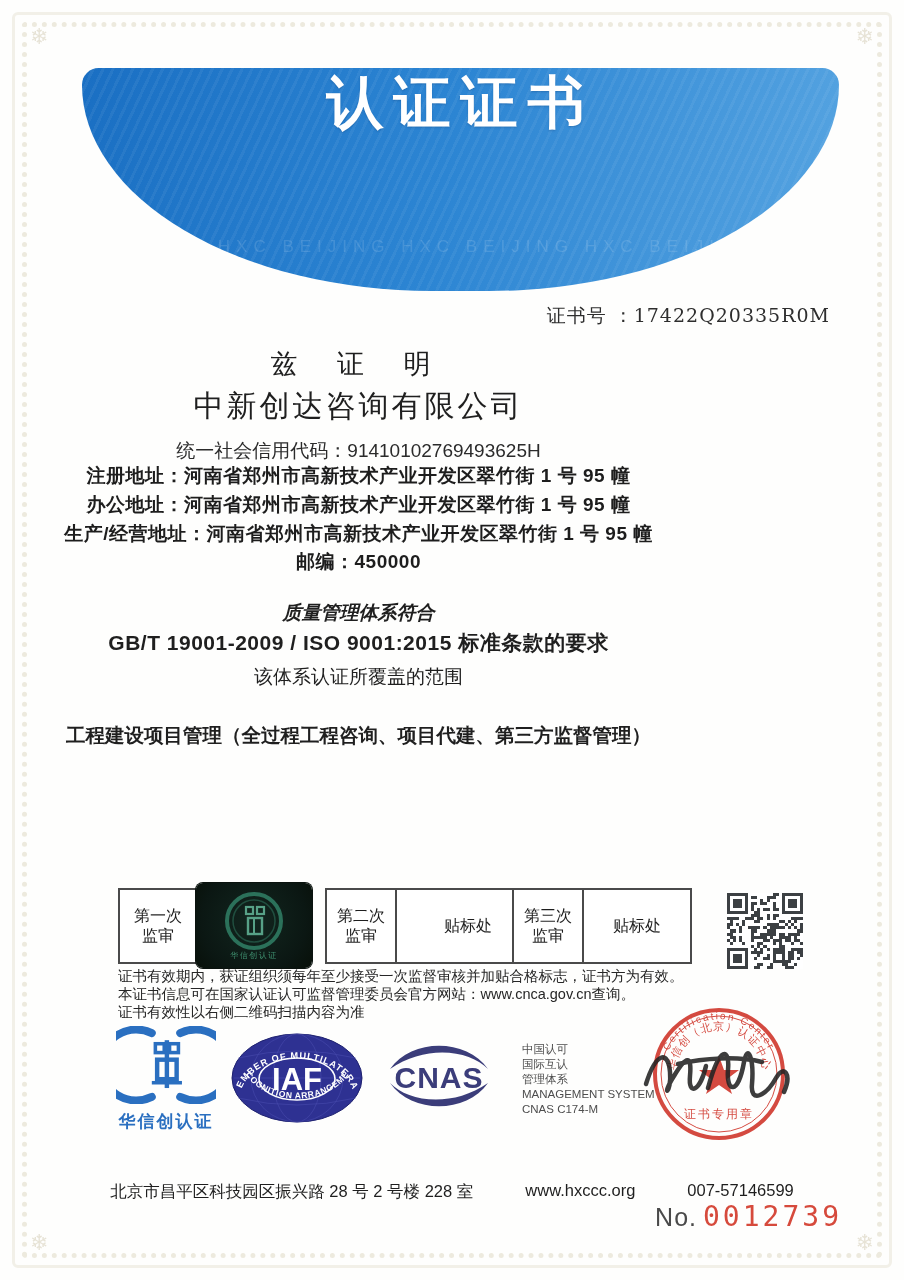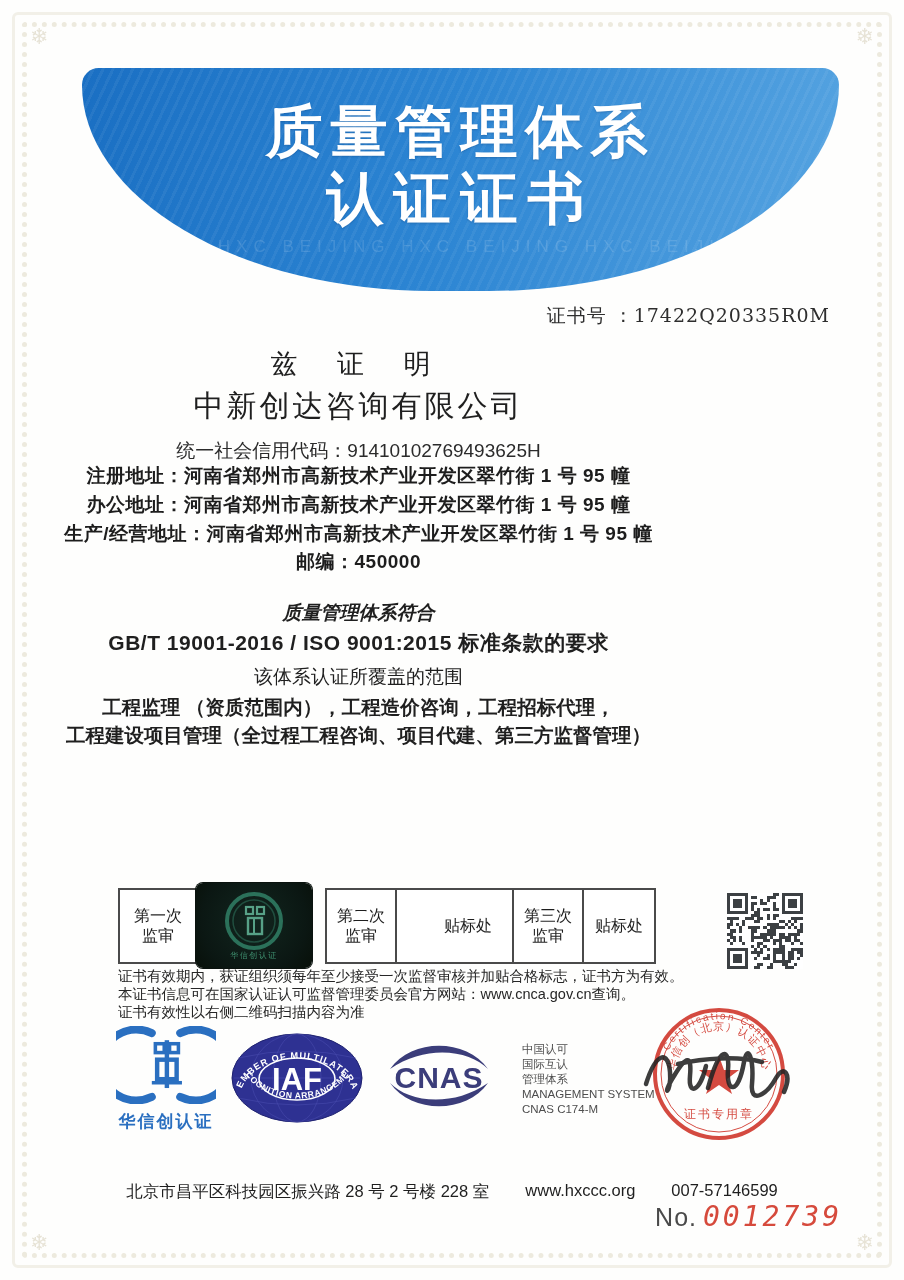--- a/index.html
+++ b/index.html
@@ -46,21 +46,21 @@
   .scope2     { top:722px; font-size:19.5px; font-weight:600; }
 
   
   .audit-box { position:absolute; top:888px; height:76px; border:2px solid #4a4a4a; display:flex; background:#fff; }
   .audit-cell { display:flex; flex-direction:column; align-items:center; justify-content:center;
     font-size:16px; line-height:20px; color:#1e1e1e; }
   .audit-cell.left { width:78px; border-right:2px solid #4a4a4a; }
   .audit-cell.right { flex:1; }
   .box1 { left:118px; width:192px; }
   .box2 { left:325px; width:216px; }
-  .box3 { left:512px; width:144px;text-align:right; }
+  .box3 { left:512px; width:180px;text-align:right; }
   .box2 .audit-cell.left, .box3 .audit-cell.left { width:70px; }
 
   .hologram { position:absolute; left:196px; top:883px; width:116px; height:85px;
     background:radial-gradient(circle at 50% 45%, #12261f 0%, #0b1713 70%, #081009 100%);
     border-radius:7px; box-shadow:0 0 0 1px #0a120e; }
   .hologram svg { position:absolute; inset:0; }
 
   .qr-wrap { position:absolute; left:727px; top:893px; width:76px; height:76px; }
 
   .notes { position:absolute; left:118px; top:967px; width:620px; font-size:14.5px;
@@ -70,60 +70,58 @@
   .hxc-logo { position:absolute; left:108px; top:1026px; width:116px; text-align:center; }
   .hxc-label { margin-top:2px; color:#2a6fc0; font-size:17px; font-weight:bold; letter-spacing:2px; }
   .iaf-logo  { position:absolute; left:230px; top:1032px; }
   .cnas-logo { position:absolute; left:384px; top:1034px; }
   .accred-block { position:absolute; left:522px; top:1042px; font-size:11.5px; line-height:15px; color:#4d4d4d; }
   .seal { position:absolute; left:634px; top:1000px; }
 
   .dates-row { position:absolute; left:0; top:1153px; width:904px; display:flex;
     justify-content:center; gap:44px; font-size:16.5px; color:#1e1e1e; }
   .addr-row { position:absolute; left:0; top:1181px; width:904px; display:flex;
-    justify-content:center; gap:36px; font-size:16.5px; color:#1e1e1e; }
+    justify-content:center; gap:52px; font-size:16.5px; color:#1e1e1e; }
   .serial-row { position:absolute; top:1200px; right:62px; display:flex; align-items:baseline; gap:6px; }
   .serial-prefix { font-size:25px; color:#4a4a4a; letter-spacing:1px; }
   .serial-number { font-size:28px; color:#d64a3c; font-family:"DejaVu Sans Mono", monospace;
-    letter-spacing:3px; font-weight:500;font-style:italic; }
+    letter-spacing:3px; font-weight:500; }
 </style>
 </head>
 <body>
 
 <div class="page">
 
   <div class="frame-outer"></div>
   <div class="frame-lace"></div>
   <span class="corner-ornament" style="left:30px; top:24px;">❄</span>
   <span class="corner-ornament" style="right:30px; top:24px;">❄</span>
   <span class="corner-ornament" style="left:30px; bottom:24px;">❄</span>
   <span class="corner-ornament" style="right:30px; bottom:24px;">❄</span>
 
   <div class="header-shape">
-    <div class="header-title l1">质量管理体系</div>
     <div class="header-title l2">认证证书</div>
     <div class="header-watermark">BEIJING HXC BEIJING HXC BEIJING HXC BEIJING HXC</div>
   </div>
 
   <div class="cert-no">
     <span>证书号 ：</span><span>17422Q20335R0M</span>
   </div>
 
   <div class="centerline certify">兹 证 明</div>
   <div class="centerline company">中新创达咨询有限公司</div>
   <div class="centerline creditcode">统一社会信用代码：91410102769493625H</div>
   <div class="centerline addr addr1">注册地址：河南省郑州市高新技术产业开发区翠竹街 1 号 95 幢</div>
   <div class="centerline addr addr2">办公地址：河南省郑州市高新技术产业开发区翠竹街 1 号 95 幢</div>
   <div class="centerline addr addr3">生产/经营地址：河南省郑州市高新技术产业开发区翠竹街 1 号 95 幢</div>
   <div class="centerline addr zip">邮编：450000</div>
 
   <div class="centerline conform">质量管理体系符合</div>
-  <div class="centerline standard">GB/T 19001-2016 / ISO 9001:2015 标准条款的要求</div>
+  <div class="centerline standard">GB/T 19001-2009 / ISO 9001:2015 标准条款的要求</div>
   <div class="centerline scopetitle">该体系认证所覆盖的范围</div>
-  <div class="centerline scope1">工程监理 （资质范围内），工程造价咨询，工程招标代理，</div>
   <div class="centerline scope2">工程建设项目管理（全过程工程咨询、项目代建、第三方监督管理）</div>
 
   <div class="audit-box box1">
     <div class="audit-cell left">
       <span>第一次</span>
       <span>监审</span>
     </div>
     <div class="audit-cell right"></div>
   </div>
   <div class="audit-box box2">

